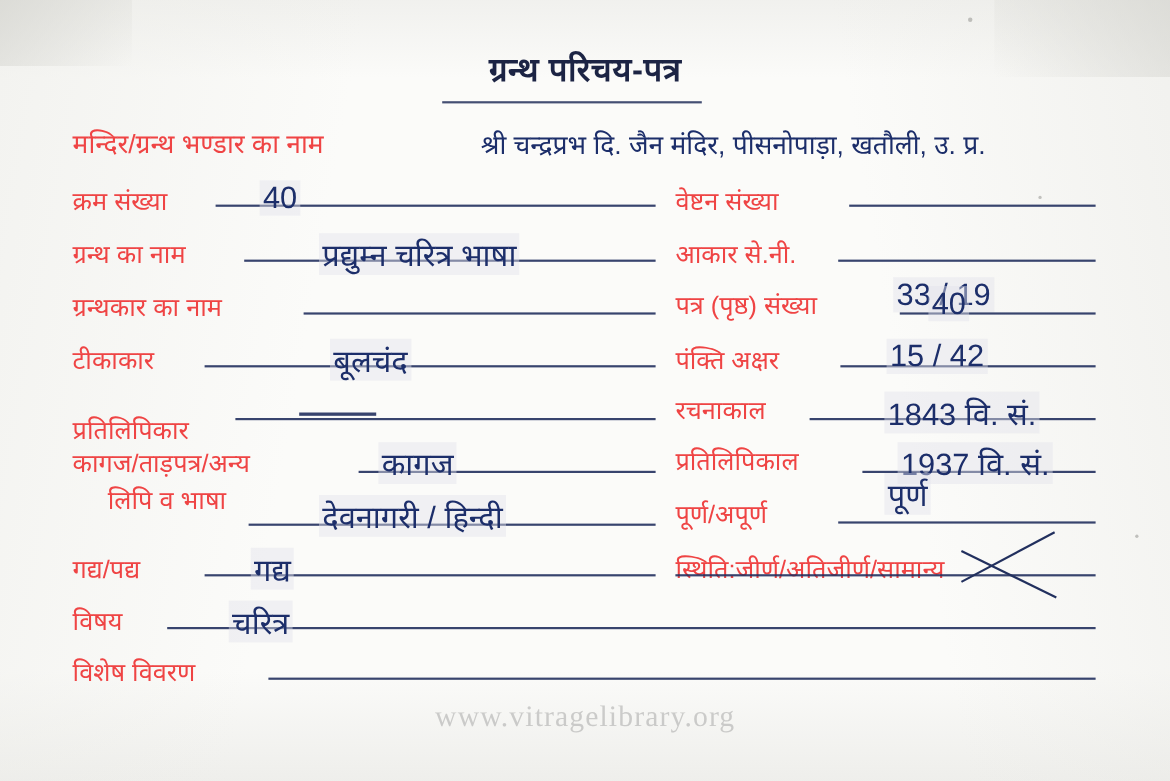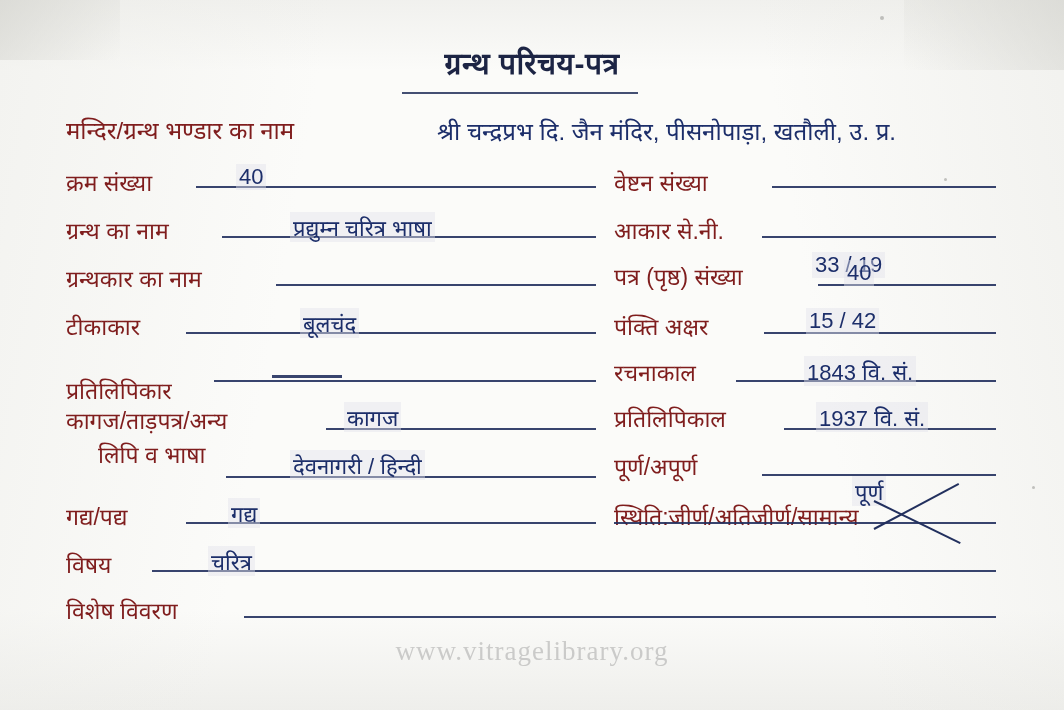--- a/index.html
+++ b/index.html
@@ -51,25 +51,25 @@
     top: 92px;
     width: 236px;
     height: 2px;
     background: #23305c;
     opacity: 0.85;
   }
   .label {
     position: absolute;
     font-size: 23px;
     white-space: nowrap;
-    color: #7f1d1d;
+    color: #ef4444;
   }
   .value {
     position: absolute;
-    font-size: 22px;
+    font-size: 28px;
     white-space: nowrap;
     color: #1c2e6a;
     background: rgba(226,226,234,0.45);
     padding: 0 3px;
   }
   .value.plain {
     background: transparent;
   }
   .rule {
     position: absolute;
@@ -195,21 +195,21 @@
     <div class="label" style="left:614px; top:356px;">रचनाकाल</div>
     <div class="rule" style="left:736px; top:380px; width:260px;"></div>
     <div class="value" style="left:804px; top:356px;">1843 वि. सं.</div>
 
     <div class="label" style="left:614px; top:402px;">प्रतिलिपिकाल</div>
     <div class="rule" style="left:784px; top:428px; width:212px;"></div>
     <div class="value" style="left:816px; top:402px;">1937 वि. सं.</div>
 
     <div class="label" style="left:614px; top:450px;">पूर्ण/अपूर्ण</div>
     <div class="rule" style="left:762px; top:474px; width:234px;"></div>
-    <div class="value" style="left:804px; top:476px;margin-left:48px;">पूर्ण</div>
+    <div class="value" style="left:804px; top:430px;">पूर्ण</div>
 
     <div class="label" style="left:614px; top:500px;">स्थिति:जीर्ण/अतिजीर्ण/सामान्य</div>
     <div class="rule" style="left:614px; top:522px; width:382px;"></div>
     <div class="strike" style="left:874px; top:528px; width:96px; transform: rotate(-28deg);"></div>
     <div class="strike" style="left:874px; top:500px; width:96px; transform: rotate(26deg);"></div>
 
     <div class="watermark">www.vitragelibrary.org</div>
   </div>
 </div>
 

